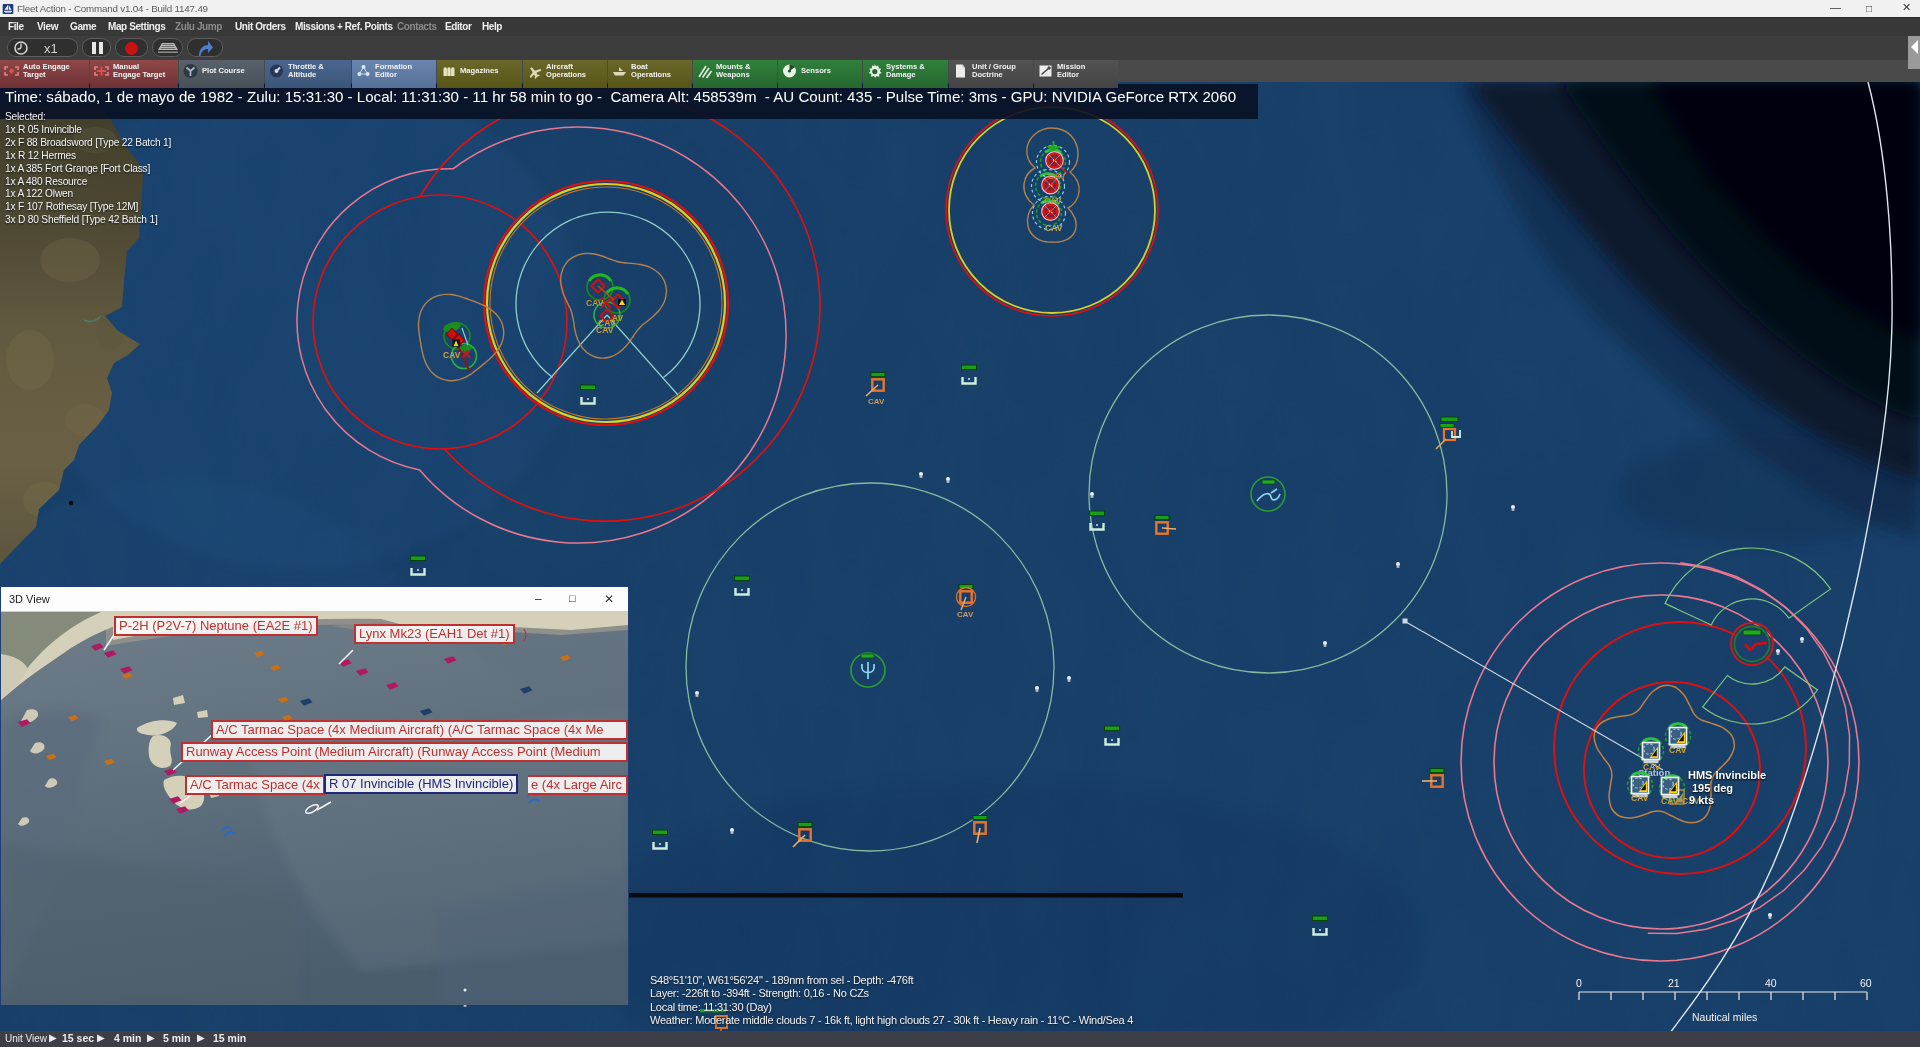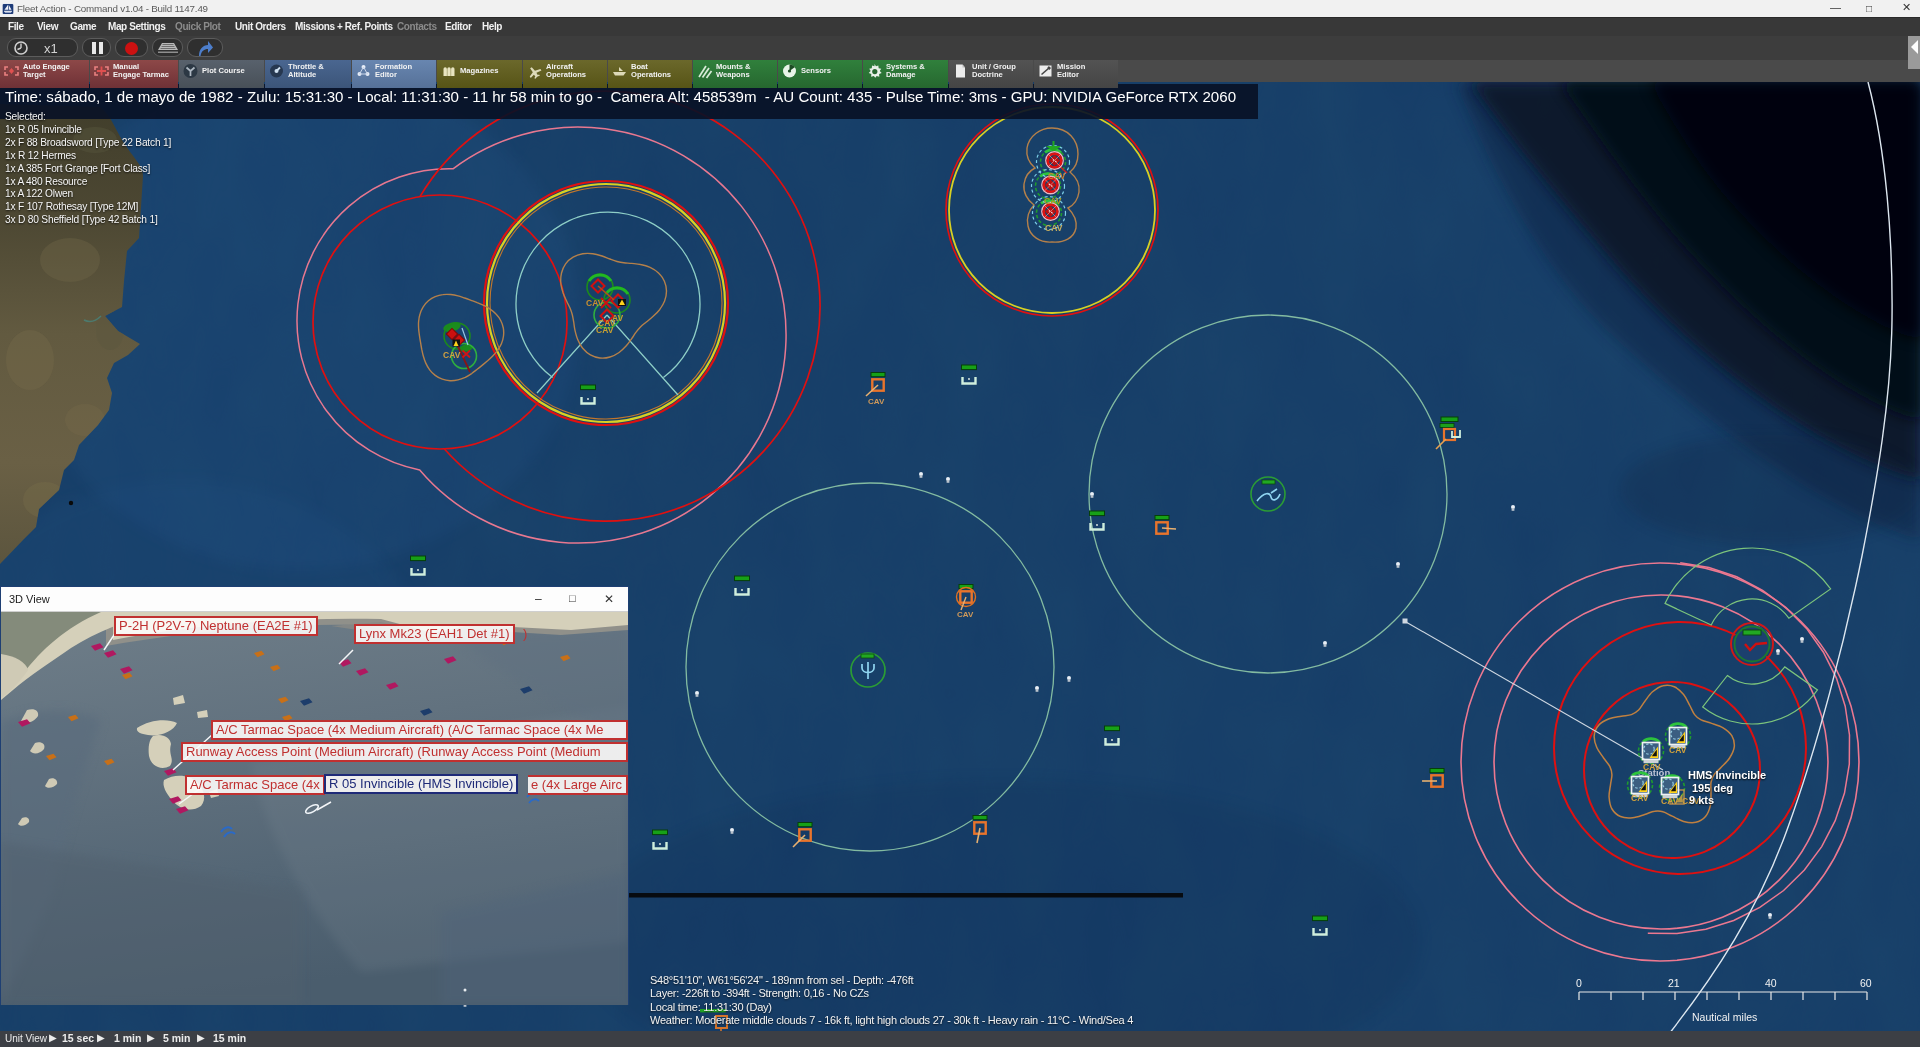--- a/index.html
+++ b/index.html
@@ -353,21 +353,21 @@
  <span class="tt">Fleet Action - Command v1.04 - Build 1147.49</span>
  <span class="wb" style="left:1830px">—</span>
       <span class="wb" style="left:1866px;font-size:10px;top:3px">□</span>
       <span class="wb" style="left:1902px">✕</span>
 </div>
 <div id="menubar" class="abs">
  <span class="mi" style="left:8px">File</span>
  <span class="mi" style="left:37px">View</span>
  <span class="mi" style="left:70px">Game</span>
  <span class="mi" style="left:108px">Map Settings</span>
- <span class="mi dis" style="left:175px">Quick Plot</span>
+ <span class="mi dis" style="left:175px">Zulu Jump</span>
  <span class="mi" style="left:235px">Unit Orders</span>
  <span class="mi" style="left:295px">Missions + Ref. Points</span>
  <span class="mi dis" style="left:397px">Contacts</span>
  <span class="mi" style="left:445px">Editor</span>
  <span class="mi" style="left:482px">Help</span>
 </div>
 <div id="toolbar1" class="abs">
  <div class="t1b" style="left:7px;width:71px">
   <svg class="abs" style="left:6px;top:2px" width="14" height="14" viewBox="0 0 14 14">
           <circle cx="7" cy="7" r="6" fill="none" stroke="#cfcfcf" stroke-width="1.6"></circle>
@@ -413,21 +413,21 @@
   <svg class="ic" viewBox="0 0 17 16">
           <g stroke="#e98080" stroke-width="1.6" fill="none">
             <path d="M5 4 L2 4 L2 7"></path>
             <path d="M12 4 L15 4 L15 7"></path>
             <path d="M5 12 L2 12 L2 9"></path>
             <path d="M12 12 L15 12 L15 9"></path>
           </g>
           <path d="M4 8 L13 8 M8.5 3.5 L8.5 12.5" stroke="#e05050" stroke-width="1.8"></path>
         </svg>
   <div class="tx">Manual
-Engage Tarmac</div>
+Engage Target</div>
       </div>
  <div class="rb" style="left:179px;width:85px;background:linear-gradient(#58616c,#485058)">
   <svg class="ic" viewBox="0 0 17 16">
           <circle cx="8.5" cy="8" r="7" fill="#2c3844"></circle>
           <path d="M8.5 8 L4.5 4.5 M8.5 8 L12.5 4.5 M8.5 8 L8.5 13" stroke="#aeb8c2" stroke-width="1.7"></path>
         </svg>
   <div class="tx tx1">Plot Course</div>
       </div>
  <div class="rb" style="left:265px;width:86px;background:linear-gradient(#4a6690,#3c5579)">
   <svg class="ic" viewBox="0 0 17 16">
@@ -609,26 +609,26 @@
    <path d="M103 38 L115 20 M338 52 L352 38 M172 158 L212 122 M178 192 L200 176 M316 198 L330 190" stroke="#f4f6f8" stroke-width="1.5" fill="none"></path>
    <circle cx="464" cy="378" r="1.5" fill="#e8ecf0"></circle>
   </svg>
   <div class="lbl" style="left:113px;top:4px">P-2H (P2V-7) Neptune (EA2E #1)</div>
   <div class="lbl" style="left:353px;top:12px">Lynx Mk23 (EAH1 Det #1)</div>
         <span style="position:absolute;left:522px;top:14px;color:#c03030;font-size:13px">)</span>
   <div class="lbl" style="left:210px;top:108px;width:417px;overflow:hidden">A/C Tarmac Space (4x Medium Aircraft) (A/C Tarmac Space (4x Me</div>
   <div class="lbl" style="left:180px;top:130px;width:447px;overflow:hidden">Runway Access Point (Medium Aircraft) (Runway Access Point (Medium</div>
   <div class="lbl" style="left:184px;top:163px">A/C Tarmac Space (4x</div>
   <div class="lbl" style="left:527px;top:163px;width:100px;overflow:hidden;border-left:none">e (4x Large Airc</div>
-  <div class="lbl lblb" style="left:323px;top:162px">R 05 Invincible (HMS Invincible)</div>
+  <div class="lbl lblb" style="left:323px;top:162px">R 07 Invincible (HMS Invincible)</div>
  </div>
 </div>
 <div id="bottombar" class="abs">
  <span style="left:5px;top:2px;font-size:10px">Unit View</span>
  <span style="left:49px;top:1px;font-size:10px">▶</span>
       <span style="left:62px;top:1px;font-size:10.5px;font-weight:bold">15 sec</span>
  <span style="left:97px;top:1px;font-size:10px">▶</span>
-      <span style="left:114px;top:1px;font-size:10.5px;font-weight:bold">1 min</span>
+      <span style="left:114px;top:1px;font-size:10.5px;font-weight:bold">4 min</span>
  <span style="left:147px;top:1px;font-size:10px">▶</span>
       <span style="left:163px;top:1px;font-size:10.5px;font-weight:bold">5 min</span>
  <span style="left:197px;top:1px;font-size:10px">▶</span>
       <span style="left:213px;top:1px;font-size:10.5px;font-weight:bold">15 min</span>
 </div>
 </div>
 </body></html>

